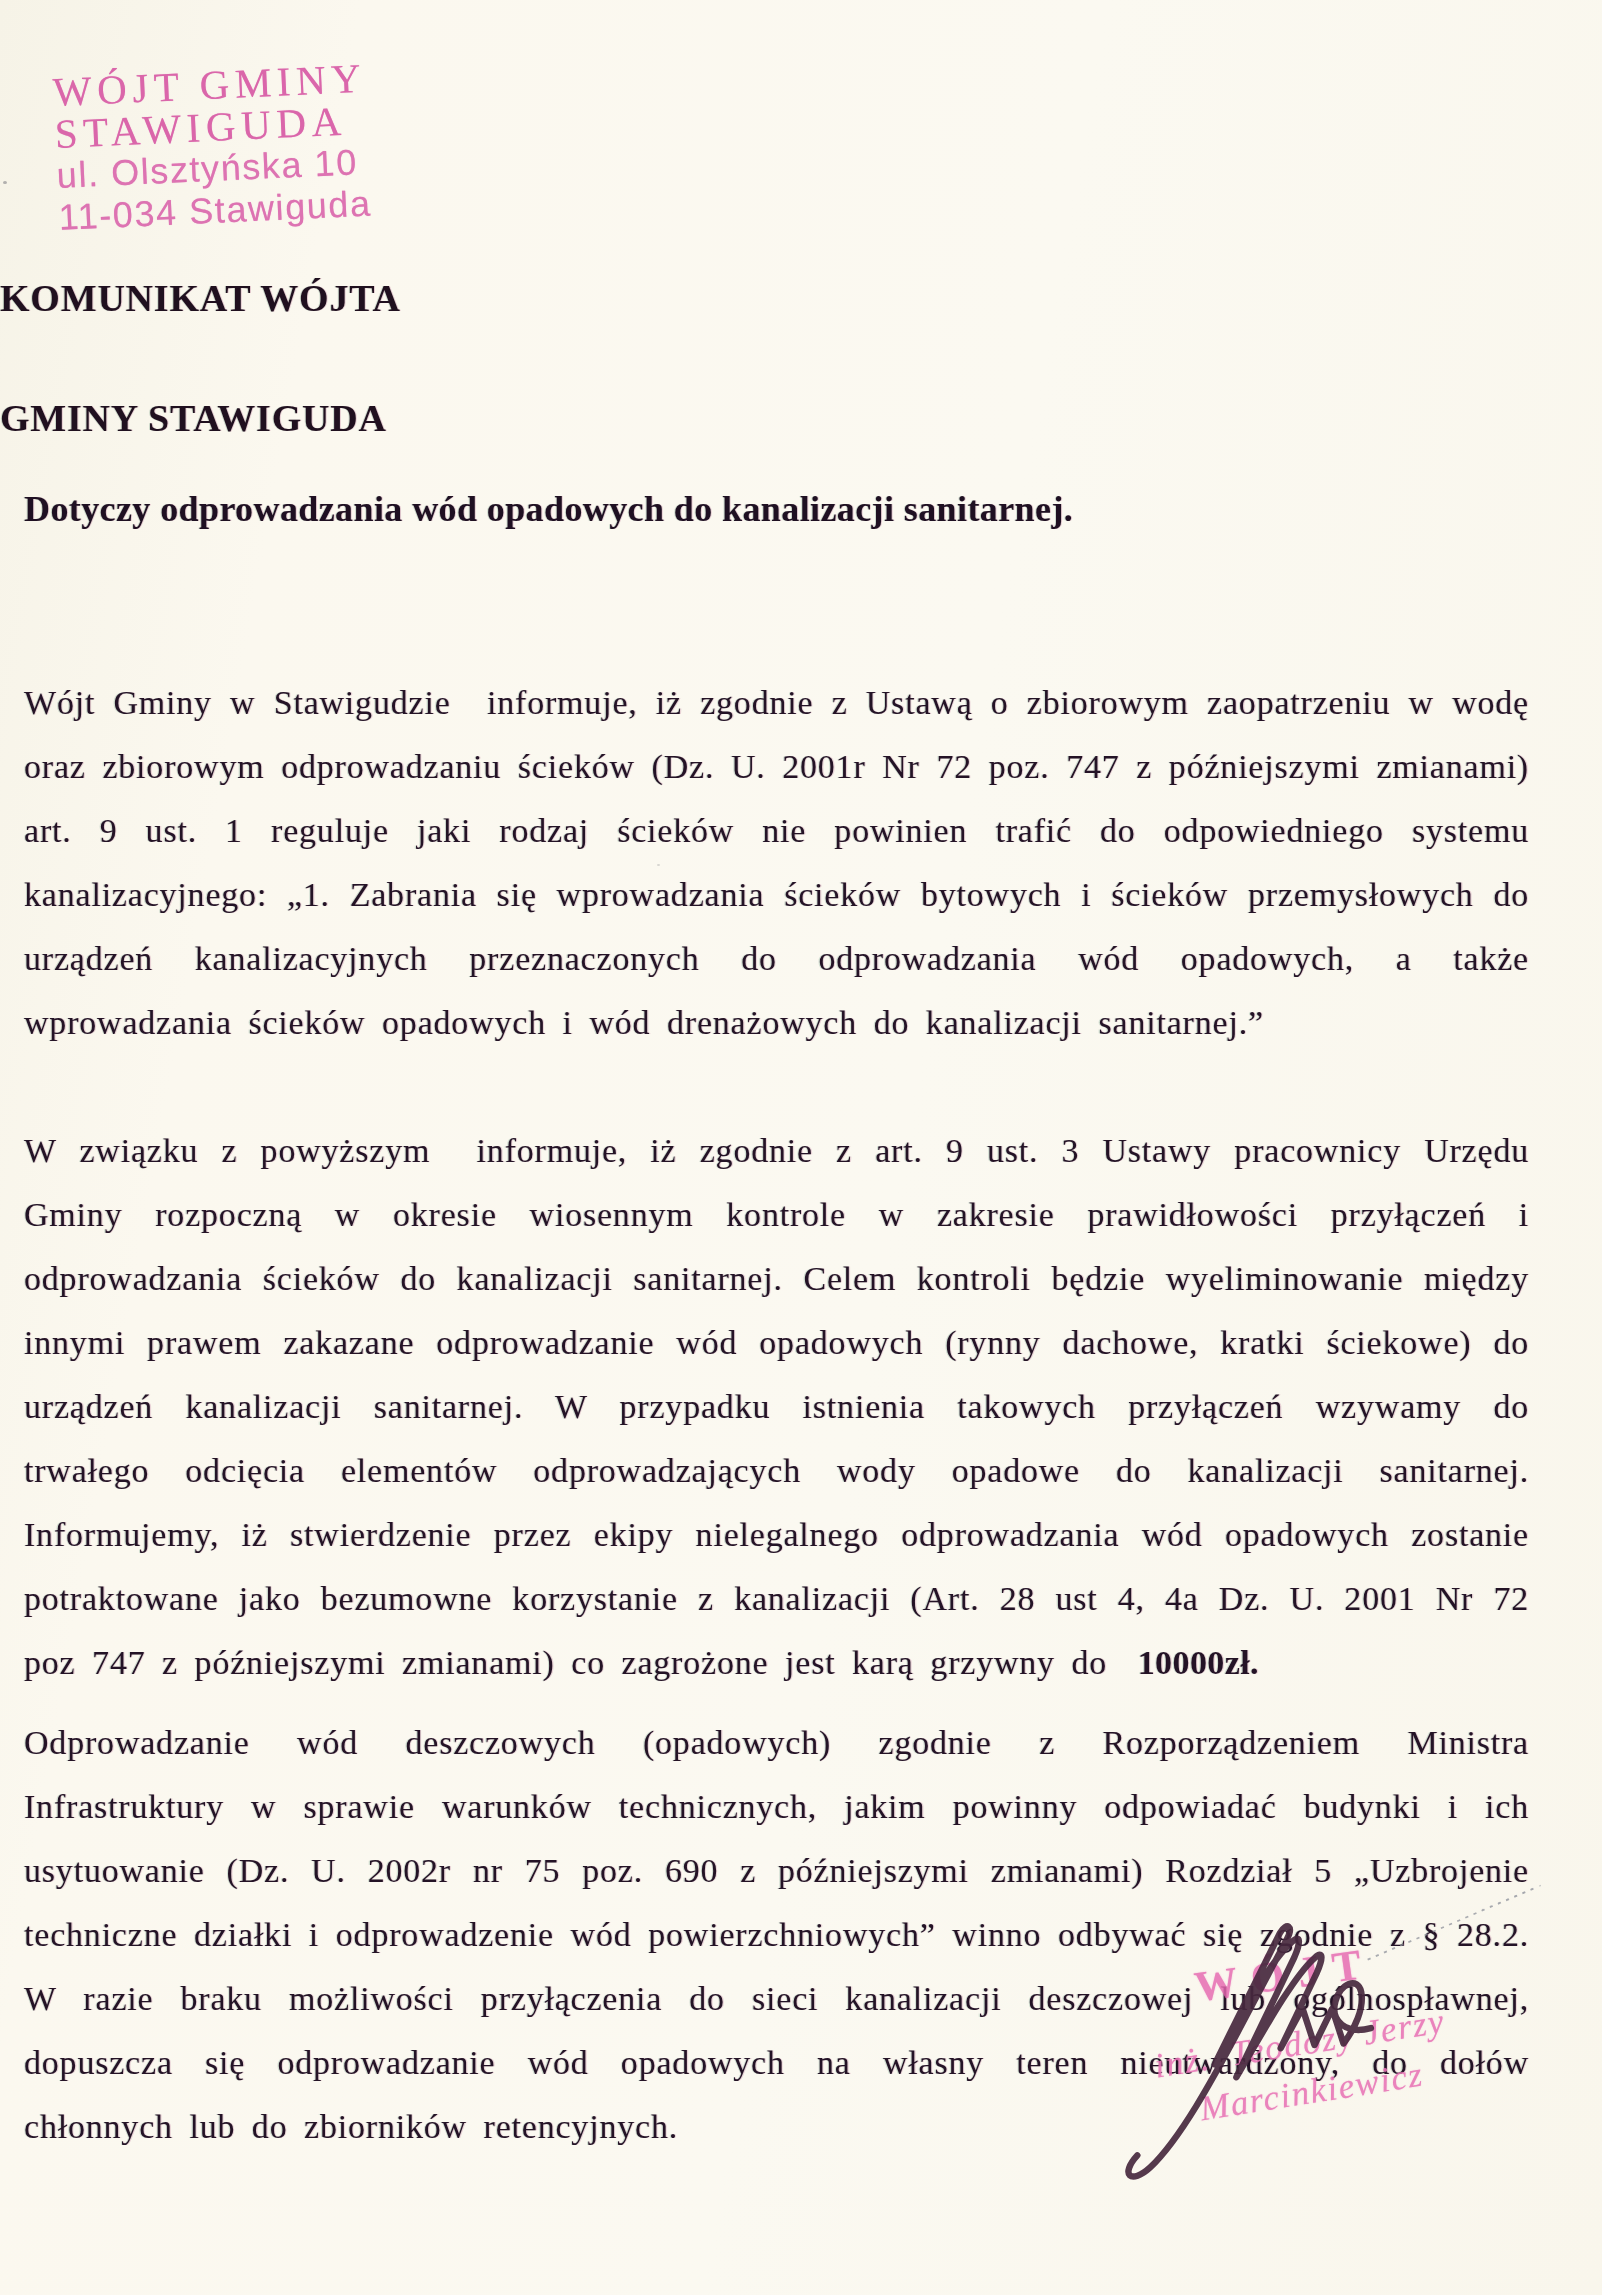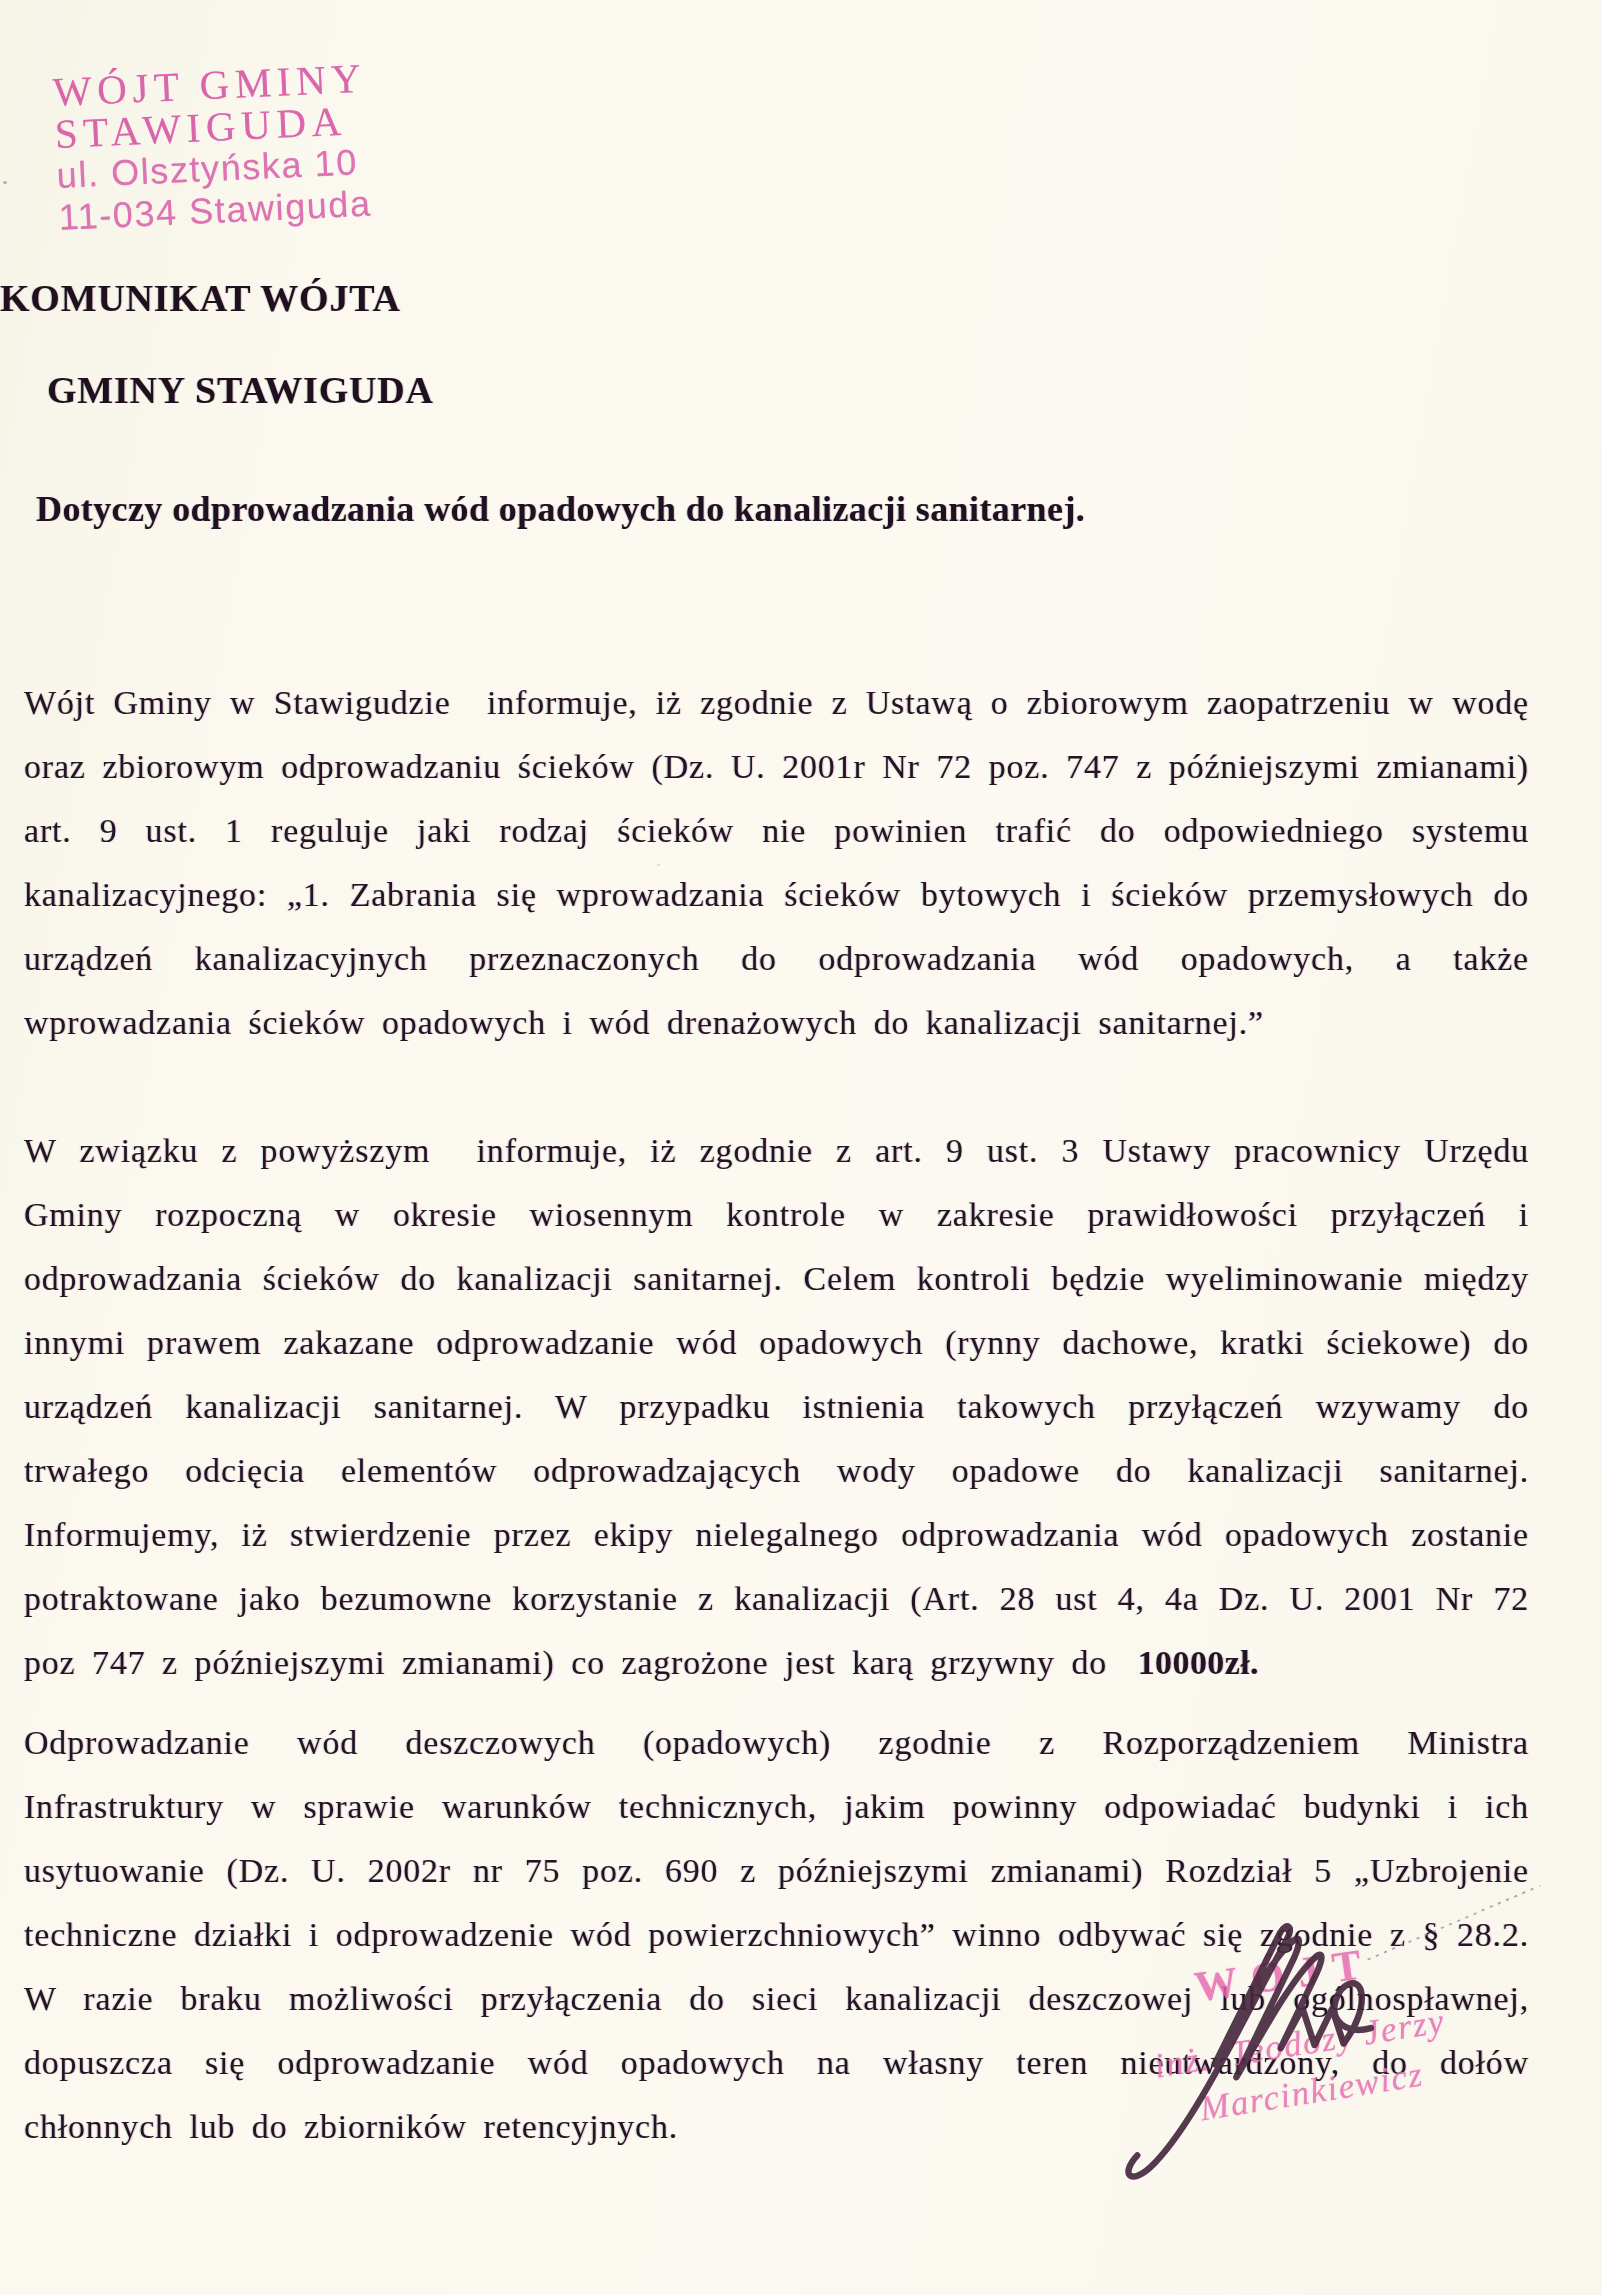--- a/index.html
+++ b/index.html
@@ -44,27 +44,27 @@
     top: 276px;
     left: 0;
     width: 1555px;
     text-align: left;
     font-weight: bold;
     font-size: 38px;
     letter-spacing: 0.8px;
     color: #20101f;
     text-shadow: 1px 0 rgba(150, 40, 100, 0.20), -1px 0 rgba(30, 100, 70, 0.20);
   }
-  .doc-title .title-line2 { margin-top: 48px; padding-left: 47px; }
+  .doc-title .title-line2 { margin-top: 76px; }
 
   
   .subject-line {
     position: absolute;
     top: 488px;
-    left: 36px;
+    left: 24px;
     font-weight: bold;
     font-size: 36px;
     letter-spacing: 0.4px;
     color: #1f1022;
     text-shadow: 1px 0 rgba(150, 40, 100, 0.20), -1px 0 rgba(30, 100, 70, 0.20);
   }
 
   
   .body-text {
     position: absolute;

